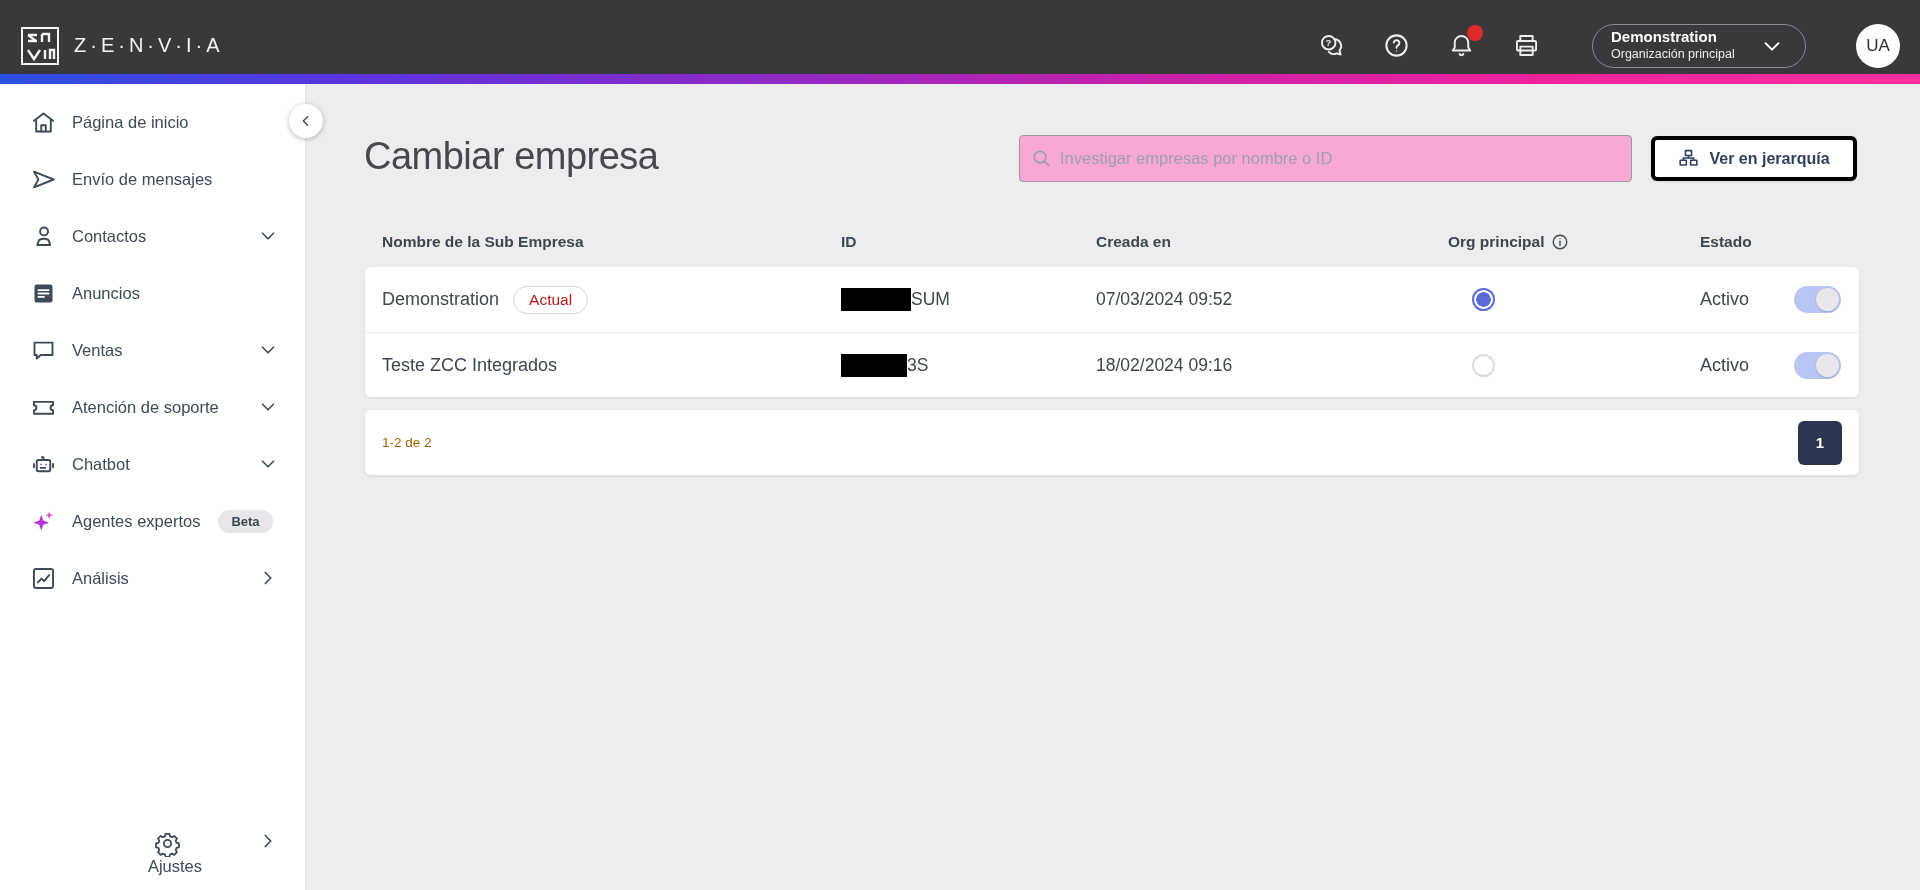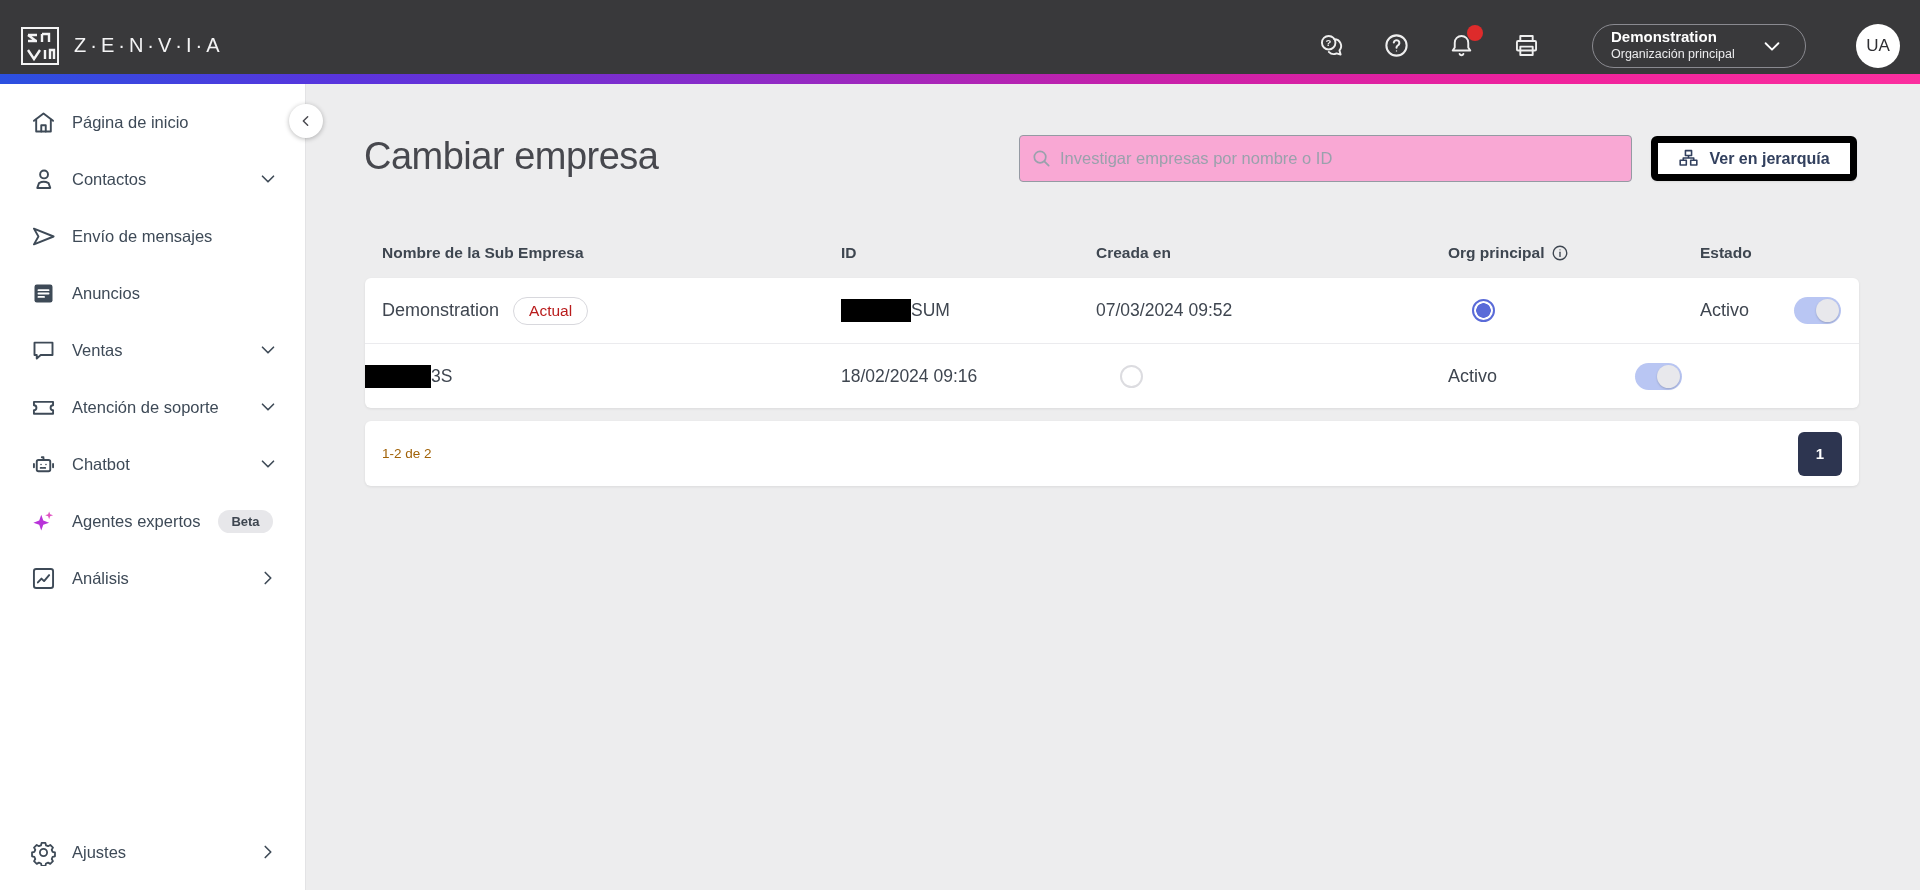--- a/index.html
+++ b/index.html
@@ -59,27 +59,27 @@
     color:#47484e; font-weight:500; letter-spacing:-0.5px; }
 
   .search-wrap { position:absolute; left:713px; top:51px; width:613px; height:47px; }
   .search-wrap input { width:100%; height:100%; border:1px solid #959aa3; border-radius:4px;
     background:#f9a8d4; padding:0 14px 0 40px; font-size:16.5px; color:#3f4650;
     font-family:"Liberation Sans", sans-serif; outline:none; }
   .search-wrap input::placeholder { color:#9aa1ac; }
   .search-icon { position:absolute; left:11px; top:12px; width:23px; height:23px; color:#9aa1ac; }
 
   .hier-btn { position:absolute; left:1345px; top:52px; width:206px; height:45px;
-    background:#fff; border:7px solid #000000; border-radius:6px; display:flex;
+    background:#fff; border:4px solid #000000; border-radius:6px; display:flex;
     align-items:center; justify-content:center; gap:10px; color:#32405e;
     font-size:16px; font-weight:700; cursor:pointer; box-shadow:0 1px 2px rgba(0,0,0,.08); }
   .hier-btn svg { width:21px; height:21px; }
 
   
-  .table-zone { position:absolute; left:59px; top:144px; width:1494px; }
+  .table-zone { position:absolute; left:59px; top:133px; width:1494px; }
   .thead { display:grid; grid-template-columns:476px 255px 352px 252px 159px;
     height:50px; align-items:center; color:#3e4650; font-size:15.5px; font-weight:700; }
   .thead .th:first-child { padding-left:17px; }
   .th-org { display:flex; align-items:center; gap:7px; }
   .info-icon { width:18px; height:18px; color:#3e4650; }
 
   .card { background:#fff; border-radius:6px; box-shadow:0 1px 3px rgba(0,0,0,.08); }
   .trow { display:grid; grid-template-columns:476px 255px 352px 252px 159px;
     height:65px; align-items:center; color:#3f4650; font-size:18px; }
   .trow + .trow { border-top:1px solid #ebebee; }
@@ -170,36 +170,36 @@
       <svg viewBox="0 0 24 24" fill="none" stroke="currentColor" stroke-width="1.7" stroke-linecap="round" stroke-linejoin="round">
         <path d="M3.5 10.5 L12 4 l8.5 6.5"></path>
           <path d="M5.5 9.5 V20 h13 V9.5"></path>
           <path d="M10 20 v-5.5 h4 V20"></path>
       </svg></span>
     <span class="side-label">Página de inicio</span>
   </div>
 
   <div class="side-item">
     <span class="mi">
+      <svg viewBox="0 0 24 24" fill="none" stroke="currentColor" stroke-width="1.7" stroke-linejoin="round">
+        <path d="M3.5 5 L21 12 L3.5 19 L7.5 12 Z"></path>
+      </svg></span>
+    <span class="side-label">Envío de mensajes</span>
+  </div>
+
+  <div class="side-item">
+    <span class="mi">
       <svg viewBox="0 0 24 24" fill="none" stroke="currentColor" stroke-width="1.7" stroke-linecap="round" stroke-linejoin="round">
         <circle cx="12.5" cy="7.5" r="3.5"></circle>
           <path d="M6.5 19.5 L8 15.2 q4.2-2.4 8.5 0 l1.5 4.3 z"></path>
       </svg></span>
     <span class="side-label">Contactos</span>
     <svg class="side-chevron" viewBox="0 0 24 24" fill="none" stroke="currentColor" stroke-width="1.8" stroke-linecap="round" stroke-linejoin="round">
         <path d="M6 9 l6 6 6-6"></path>
       </svg>
-  </div>
-
-  <div class="side-item">
-    <span class="mi">
-      <svg viewBox="0 0 24 24" fill="none" stroke="currentColor" stroke-width="1.7" stroke-linejoin="round">
-        <path d="M3.5 5 L21 12 L3.5 19 L7.5 12 Z"></path>
-      </svg></span>
-    <span class="side-label">Envío de mensajes</span>
   </div>
 
   <div class="side-item">
     <span class="mi">
       <svg viewBox="0 0 24 24">
         <rect x="4" y="4" width="16" height="16" rx="2" fill="#3e4a57"></rect>
         <path d="M7.5 9 h9 M7.5 12 h9 M7.5 15 h5" stroke="#ffffff" stroke-width="1.6" stroke-linecap="round"></path>
       </svg></span>
     <span class="side-label">Anuncios</span>
   </div>
@@ -258,21 +258,21 @@
         <rect x="3.5" y="3.5" width="17" height="17" rx="2"></rect>
         <path d="M7 15.5 l3.2-3.4 2.3 2.2 4.5-5.3"></path>
       </svg></span>
     <span class="side-label">Análisis</span>
     <svg class="side-chevron" viewBox="0 0 24 24" fill="none" stroke="currentColor" stroke-width="1.8" stroke-linecap="round" stroke-linejoin="round">
         <path d="M9 6 l6 6-6 6"></path>
       </svg>
   </div>
 
   <div class="side-bottom">
-    <div class="side-item" style="margin-bottom:0;">
+    <div class="side-item" style="margin-bottom:0;flex-direction:column;">
       <span class="mi">
         <svg viewBox="0 0 24 24" fill="none" stroke="currentColor" stroke-width="1.6" stroke-linejoin="round">
           <circle cx="12" cy="12" r="3.2"></circle>
           <path d="M10.3 3.5 h3.4 l.5 2.1 1.9.8 1.9-1.1 2.4 2.4 -1.1 1.9 .8 1.9 2.1.5 v3.4 l-2.1.5 -.8 1.9 1.1 1.9 -2.4 2.4 -1.9-1.1 -1.9.8 -.5 2.1 h-3.4 l-.5-2.1 -1.9-.8 -1.9 1.1 -2.4-2.4 1.1-1.9 -.8-1.9 -2.1-.5 v-3.4 l2.1-.5 .8-1.9 -1.1-1.9 2.4-2.4 1.9 1.1 1.9-.8 z"></path>
         </svg></span>
       <span class="side-label">Ajustes</span>
       <svg class="side-chevron" viewBox="0 0 24 24" fill="none" stroke="currentColor" stroke-width="1.8" stroke-linecap="round" stroke-linejoin="round">
           <path d="M9 6 l6 6-6 6"></path>
         </svg>
     </div>
@@ -339,20 +339,23 @@
         </div>
         <div class="cell-status">
           <span>Activo</span>
           <div class="toggle">
               <div class="knob"></div>
             </div>
         </div>
       </div>
 
       <div class="trow">
+        <div class="cell-name">
+          <span>Teste ZCC Integrados</span>
+        </div>
         <div class="cell-id">
           <span class="redacted" style="width:66px;"></span>
           <span class="id-suffix">3S</span>
         </div>
         <div class="cell-date">18/02/2024 09:16</div>
         <div class="cell-org">
           <div class="radio off"></div>
         </div>
         <div class="cell-status">
           <span>Activo</span>

